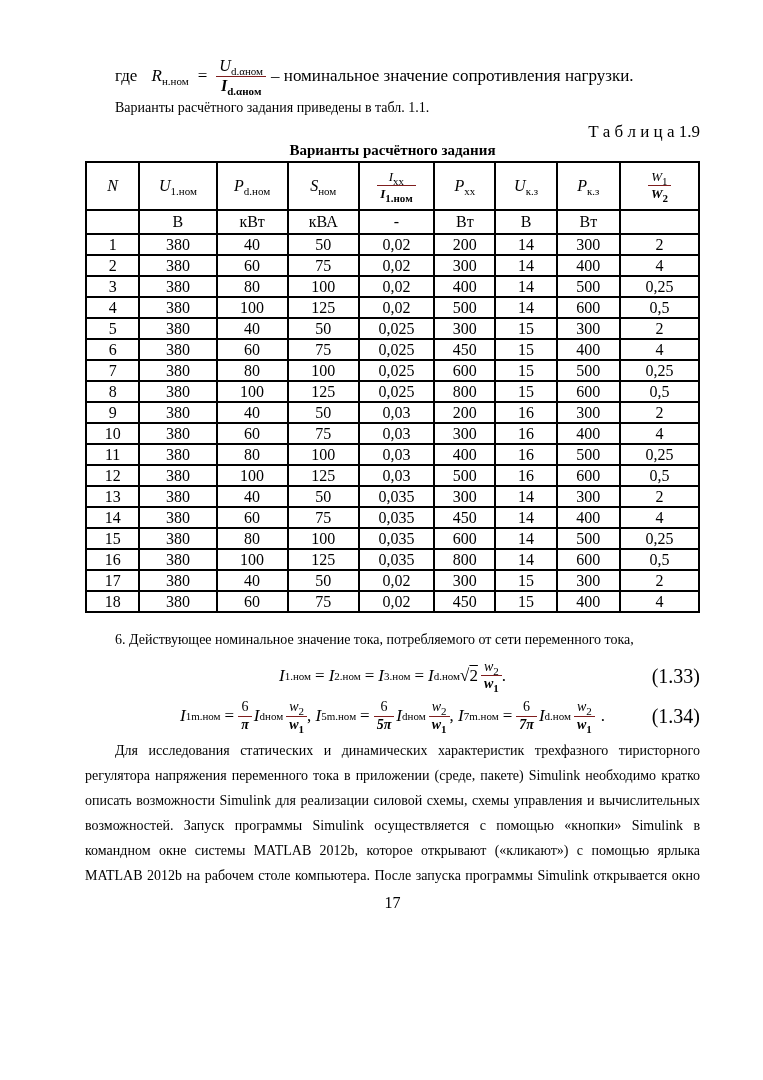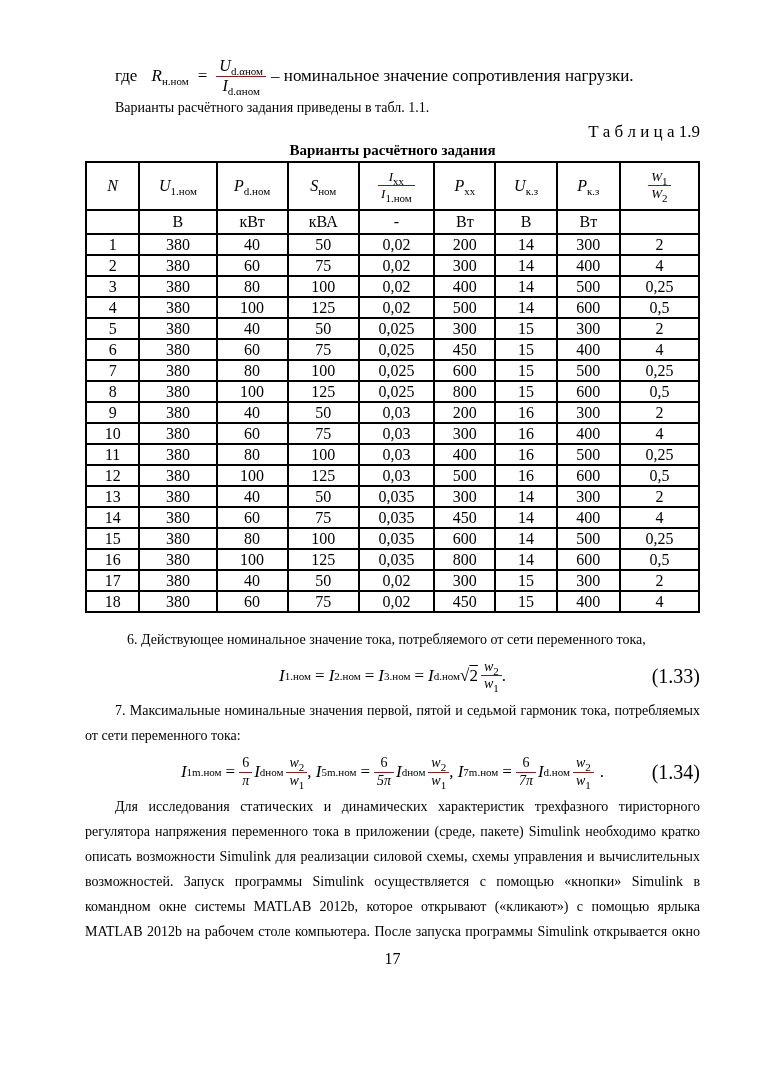--- a/index.html
+++ b/index.html
@@ -11,21 +11,21 @@
   .page{padding:58px 63px 0 85px;box-sizing:border-box;}
   
   .para{font-size:14px;line-height:25px;text-align:justify;margin:0;}
   .para.indent{text-indent:30px;}
   .para.last-stretch{text-align-last:justify;}
   
   em.v{font-style:italic;font-family:"Liberation Serif",serif;}
   sub{font-size:11px;line-height:0;vertical-align:-4px;letter-spacing:0;}
   .frac{display:inline-block;vertical-align:middle;text-align:center;line-height:1.05;}
   .frac .num{display:block;border-bottom:1px solid #7f1d1d;padding:0 3px 1px;}
-  .frac .den{display:block;padding:1px 3px 0;}
+  .frac .den{display:block;padding:1px 3px 0;font-weight:bold;}
   .op{padding:0 4px;}
   .rad-sign{font-style:normal;}
   .rad-arg{text-decoration:overline;}
   .lead-formula{display:flex;align-items:center;margin-left:30px;font-size:17px;gap:5px;}
   .lead-formula .frac{font-size:16px;}
   .eq-row{position:relative;text-align:center;font-size:17px;margin:8px 0 6px;}
   .eq-row .eq-number{position:absolute;right:0;top:50%;transform:translateY(-50%);font-size:20px;}
   .eq-body{display:inline-flex;align-items:center;}
   .eq-body .frac{font-size:14px;}
   .f-group{display:inline-flex;align-items:center;}
@@ -306,21 +306,21 @@
           <td>75</td>
           <td>0,02</td>
           <td>450</td>
           <td>15</td>
           <td>400</td>
           <td>4</td>
         </tr>
       </tbody>
   </table>
 
-  <p class="para indent" style="margin-top:14px;margin-left:12px;">6. Действующее номинальное значение тока, потребляемого от сети переменного тока,</p>
+  <p class="para indent" style="margin-top:14px;">6. Действующее номинальное значение тока, потребляемого от сети переменного тока,</p>
 
   <div class="eq-row">
     <span class="eq-body">
       <em class="v">I</em>
         <sub>1.ном</sub>
       <span class="op">=</span>
       <em class="v">I</em>
         <sub>2.ном</sub>
       <span class="op">=</span>
       <em class="v">I</em>
@@ -332,21 +332,20 @@
         <span class="rad-arg">2</span>
       <span class="frac" style="margin-left:3px;">
         <span class="num"><em class="v">w</em><sub>2</sub></span>
         <span class="den"><em class="v">w</em><sub>1</sub></span>
       </span>
       <span>.</span>
     </span>
     <span class="eq-number">(1.33)</span>
   </div>
 
-  <p class="para indent">7. Максимальные номинальные значения первой, пятой и седьмой гармоник тока, потребляемых от сети переменного тока:</p>
 
   <div class="eq-row">
     <span class="eq-body">
       <span class="f-group">
         <em class="v">I</em><sub>1m.ном</sub>
         <span class="op">=</span>
         <span class="frac">
             <span class="num">6</span>
             <span class="den"><em class="v">π</em></span>
           </span>

